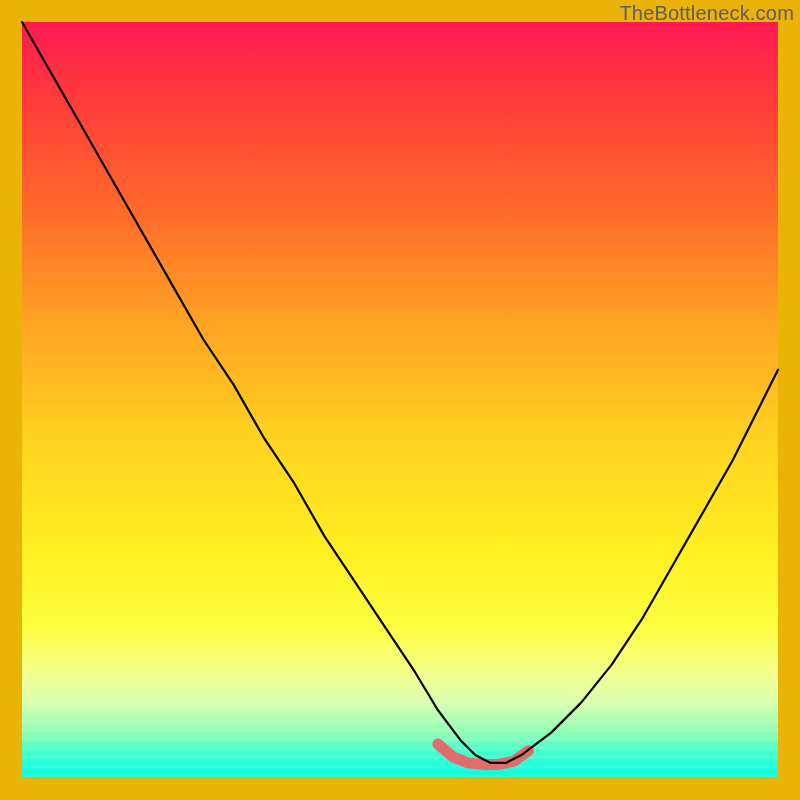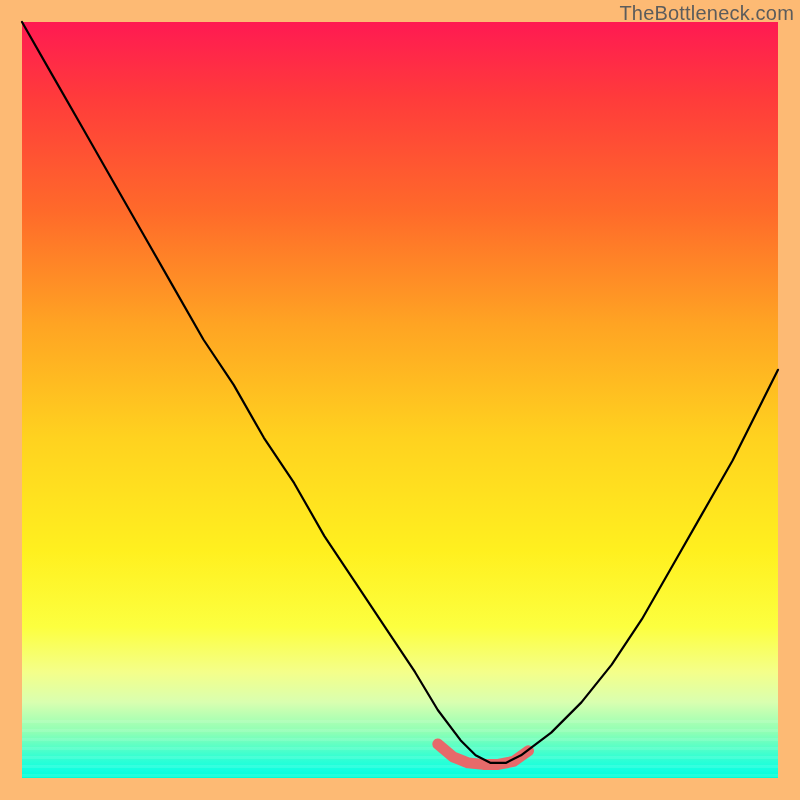--- a/index.html
+++ b/index.html
@@ -8,21 +8,21 @@
     width: 800px;
     height: 800px;
     background: #000;
     overflow: hidden;
     font-family: Arial, Helvetica, sans-serif;
   }
   .frame {
     position: relative;
     width: 800px;
     height: 800px;
-    background: #fdba74;
+    background: #eab308;
   }
   .plot-area {
     position: absolute;
     left: 22px;
     top: 22px;
     width: 756px;
     height: 756px;
     
     background: linear-gradient(
       to bottom,

